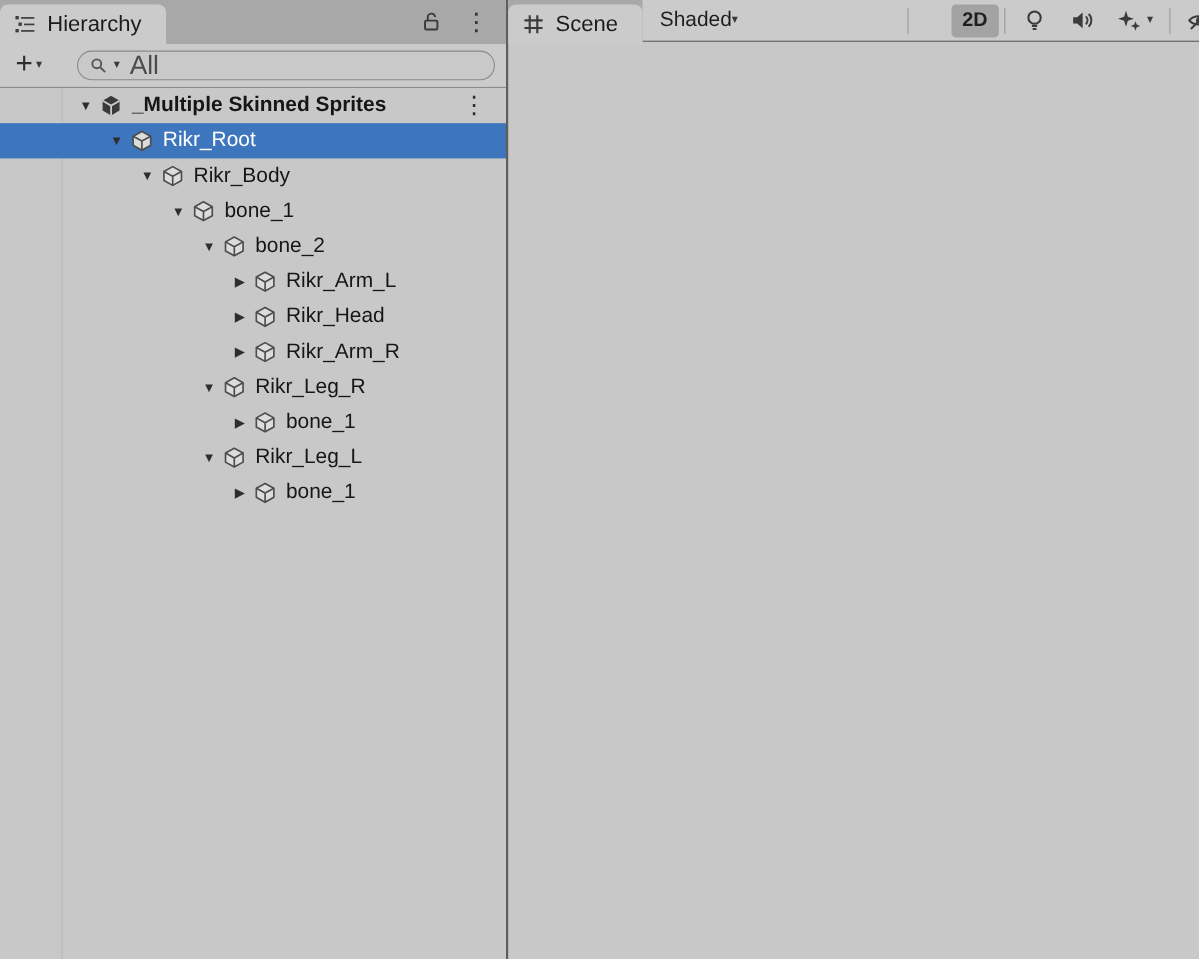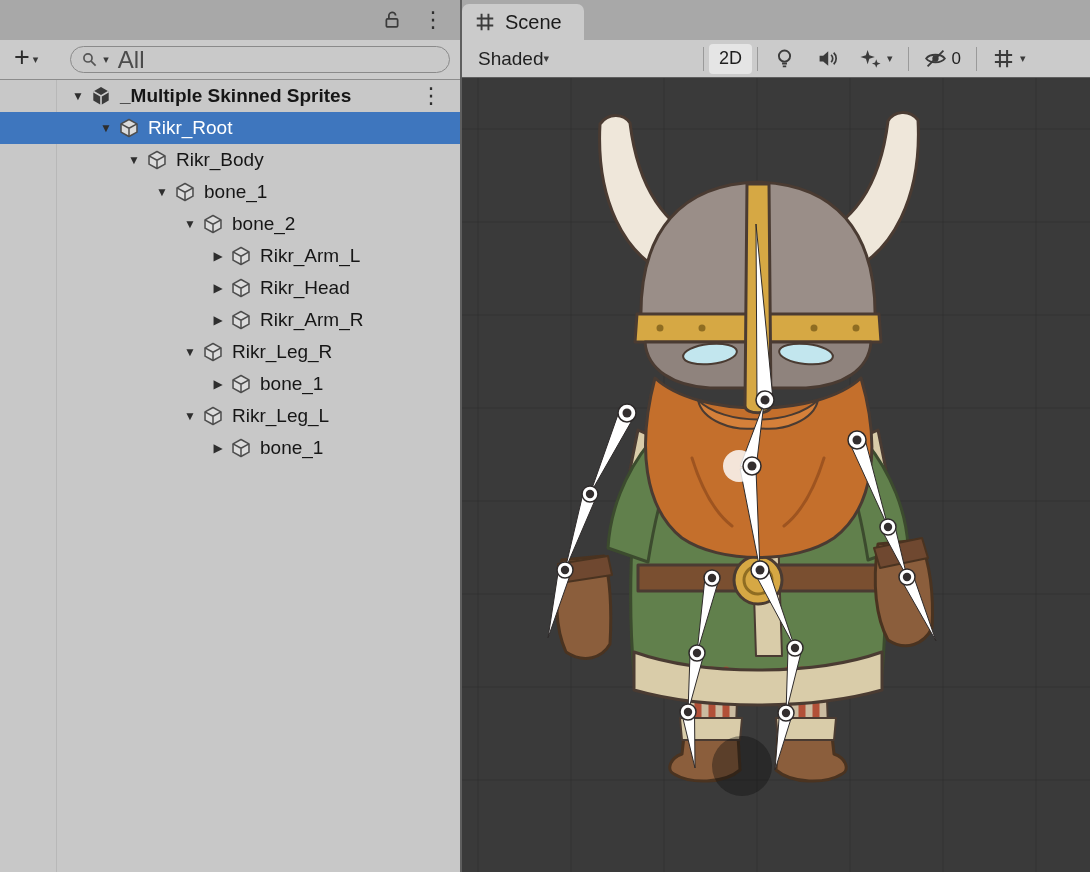--- a/index.html
+++ b/index.html
@@ -3,21 +3,21 @@
 <meta charset="utf-8">
 <style>
   * { margin:0; padding:0; box-sizing:border-box; }
   html,body { width:1090px; height:872px; overflow:hidden; background:#C8C8C8;
               font-family:"Liberation Sans", sans-serif; }
   .app { width:1090px; height:872px; display:flex; overflow:hidden; }
 
   
   .panel-left  { width:460px; flex:none; display:flex; flex-direction:column; }
   .divider     { width:2px; flex:none; background:#5E5E5E; }
-  .panel-right { flex:1; min-width:0; display:flex; flex-direction:column; }
+  .panel-right { flex:1; min-width:0; display:flex; flex-direction:row; }
 
   
   .tabbar { height:40px; flex:none; background:var(--tabbar-background,#A8A8A8);
             display:flex; align-items:flex-end; position:relative; }
   .tab { height:36px; background:var(--tab-active-background,#CBCBCB);
          border-radius:7px 7px 0 0; display:flex; align-items:center; gap:9px;
          padding:0 22px 0 12px; font-size:20px; color:#1B1B1B; }
   .tabbar-actions { position:absolute; right:0; top:0; height:40px; display:flex;
                     align-items:center; gap:20px; padding-right:16px; }
   .kebab { font-size:22px; color:#2E2E2E; line-height:1; }
@@ -49,21 +49,21 @@
   .vis-pick { position:absolute; left:36px; top:5px; display:flex; }
 
   
   .s-toolbar { height:38px; flex:none; background:var(--toolbar-background,#CBCBCB);
                border-bottom:1px solid #5E5E5E; display:flex; align-items:center; padding:0 6px; }
   .dropdown { width:230px; height:30px; display:flex; align-items:center; 
               padding:0 10px; font-size:19px; color:#1F1F1F; }
   .tsep { width:1px; height:24px; background:#9A9A9A; margin:0 5px; flex:none; }
   .tbtn { height:30px; display:flex; align-items:center; justify-content:center; gap:5px;
           padding:0 10px; font-size:18px; color:#1F1F1F; }
-  .tbtn.active { background:#e5e5e5; border-radius:4px; font-weight:400; }
+  .tbtn.active { background:#a3a3a3; border-radius:4px; font-weight:700;margin-left:34px; }
   .count { font-size:17px; color:#1F1F1F; }
 
   
   .viewport { flex:1; background:var(--scene-background,#3A3A3A); position:relative; overflow:hidden; }
   .viewport svg { display:block; }
 </style>
 </head>
 <body>
 
 <svg width="0" height="0" style="position:absolute">
@@ -79,20 +79,35 @@
       <path d="M8 14.5 L8 8 M2.4 4.75 L8 8 L13.6 4.75" stroke="#CBCBCB" stroke-width="1.2" fill="none"></path>
     </symbol>
   </defs>
 </svg>
 
 <div class="app">
 
   <div class="panel-left">
 
     <div class="tabbar">
+      <div class="tab">
+        <span style="display:flex">
+          <svg viewBox="0 0 16 16" width="22" height="22">
+              <g fill="#3B3B3B">
+            <rect x="1.5" y="2.6" width="2.2" height="2.2"></rect>
+                <rect x="5.2" y="3.3" width="8.8" height="1.1"></rect>
+            <rect x="3.5" y="6.9" width="2.2" height="2.2"></rect>
+                <rect x="7.2" y="7.6" width="6.8" height="1.1"></rect>
+            <rect x="1.5" y="11.2" width="2.2" height="2.2"></rect>
+                <rect x="5.2" y="11.9" width="8.8" height="1.1"></rect>
+          </g>
+            </svg>
+        </span>
+        <span>Hierarchy</span>
+      </div>
       <div class="tabbar-actions">
         <span style="display:flex">
           <svg viewBox="0 0 16 16" width="20" height="20" fill="none" stroke="#3B3B3B" stroke-width="1.4">
             <rect x="3.5" y="7" width="9" height="6.5" rx="1"></rect>
             <path d="M5.5 7 V4.8 A2.7 2.7 0 0 1 10.9 4.4"></path>
           </svg>
         </span>
         <span class="kebab">⋮</span>
       </div>
     </div>

